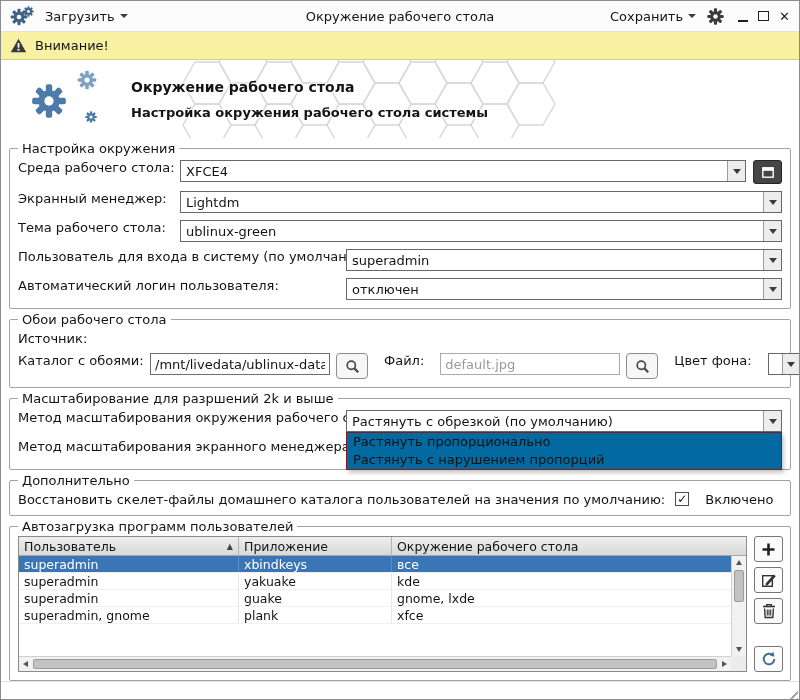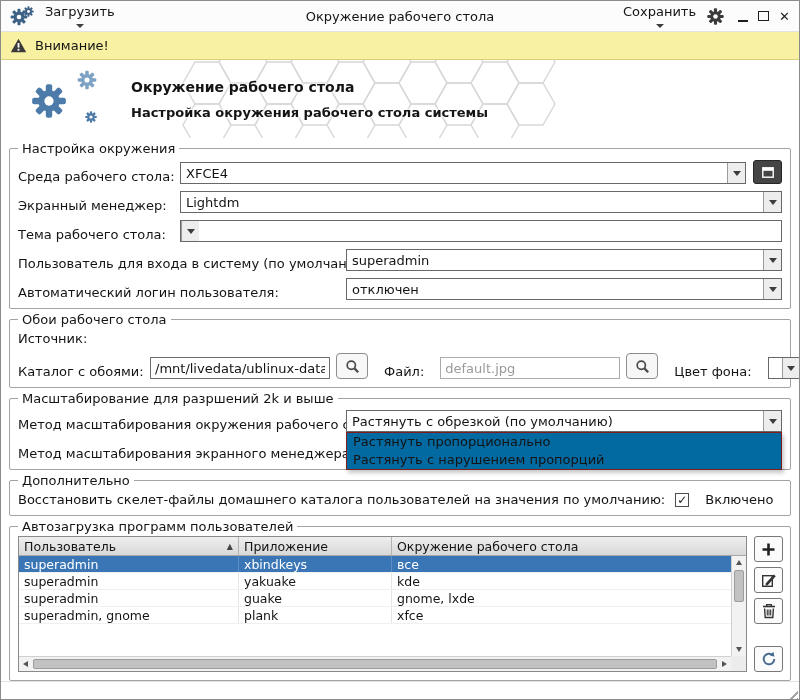--- a/index.html
+++ b/index.html
@@ -4,21 +4,21 @@
 <style>
   html,body{margin:0;padding:0;background:#e9e9e9;}
   .window{width:798px;height:698px;border:1px solid #8b8b8b;background:#fff;display:flex;flex-direction:column;
           font-family:"DejaVu Sans","Liberation Sans",sans-serif;font-size:13px;color:#141414;overflow:hidden;}
 
   
   .titlebar{height:30px;flex:none;display:flex;align-items:center;padding:0 9px;position:relative;background:#fcfcfc;border-bottom:1px solid #e2e2e2;}
   .tb-title{position:absolute;left:0;right:0;text-align:center;pointer-events:none;}
   .tb-left,.tb-right{display:flex;align-items:center;gap:8px;z-index:1;}
   .tb-right{margin-left:auto;}
-  .tb-drop{display:flex;align-items:center;gap:5px;padding:2px 3px;cursor:default;flex-direction:column;}
+  .tb-drop{display:flex;align-items:center;gap:5px;padding:2px 3px;cursor:default;}
   .tri{width:0;height:0;border-left:4px solid transparent;border-right:4px solid transparent;border-top:5px solid #3c3c3c;}
   .winbtns{display:flex;align-items:center;gap:10px;margin-left:6px;}
   .wb-min{width:10px;height:9px;border-bottom:2px solid #1e1e1e;}
   .wb-max{width:9px;height:8px;border:1.5px solid #1e1e1e;margin-bottom:1px;}
   .wb-close{font-size:13px;line-height:1;color:#1e1e1e;}
 
   
   .warnbar{height:27px;flex:none;background:#f8f1a2;border-bottom:1px solid #d8cf80;display:flex;align-items:center;gap:8px;padding:0 9px;}
 
   
@@ -26,21 +26,21 @@
   .hexes{position:absolute;left:92px;top:0;}
   .hdr-inner{position:relative;height:100%;display:flex;align-items:center;padding-left:14px;gap:20px;}
   .hdr-text{display:flex;flex-direction:column;gap:10px;}
   .hdr-title{font-size:14px;font-weight:bold;text-shadow:0 0 2px #fff,0 0 4px #fff,0 0 6px #fff;}
   .hdr-sub{font-size:13px;font-weight:bold;text-shadow:0 0 2px #fff,0 0 4px #fff,0 0 6px #fff;}
 
   
   .content{flex:1;display:flex;flex-direction:column;min-height:0;}
   .group{position:relative;border:1px solid #a3a3a3;border-radius:2px;margin:10px 8px 0;padding:11px 8px 8px;}
   .group-legend{position:absolute;top:-8px;left:8px;background:#fff;padding:0 4px;font-size:13px;line-height:15px;}
-  .frow{display:flex;align-items:flex-end;}
+  .frow{display:flex;align-items:flex-start;}
   .frow + .frow{margin-top:7px;}
   .lbl{flex:none;white-space:nowrap;}
   .w1{width:162px;} .w2{width:328px;}
 
   .combo{flex:1;height:22px;box-sizing:border-box;border:1px solid #686868;background:#fff;display:flex;align-items:center;min-width:0;}
   .combo-txt{flex:1;padding:0 5px;white-space:nowrap;overflow:hidden;}
   .combo-arrow{flex:none;width:17px;align-self:stretch;border-left:1px solid #9b9b9b;background:#ededed;display:flex;align-items:center;justify-content:center;}
   .combo.mini{flex:none;width:33px;}
 
   .dark-btn{flex:none;width:27px;height:22px;margin-left:7px;background:#454545;border:1px solid #262626;border-radius:3px;display:flex;align-items:center;justify-content:center;}
@@ -231,20 +231,21 @@
           <span class="combo-txt">Lightdm</span>
           <span class="combo-arrow">
               <span class="tri"></span>
             </span>
         </div>
       </div>
 
       <div class="frow">
         <span class="lbl w1">Тема рабочего стола:</span>
         <div class="combo">
+          <span class="combo-txt">ublinux-green</span>
           <span class="combo-arrow">
               <span class="tri"></span>
             </span>
         </div>
       </div>
 
       <div class="frow">
         <span class="lbl w2">Пользователь для входа в систему (по умолчанию):</span>
         <div class="combo">
           <span class="combo-txt">superadmin</span>

